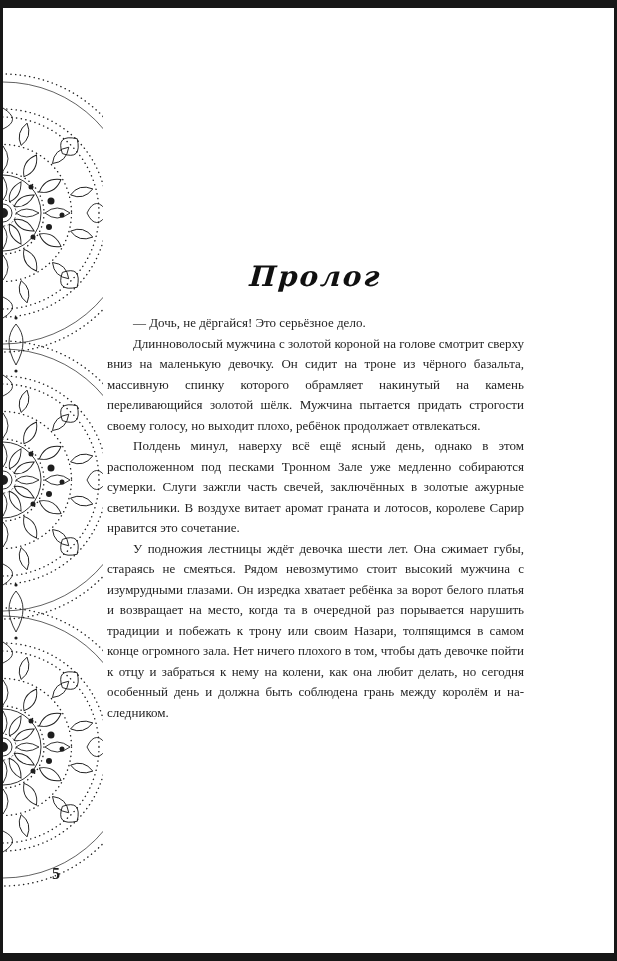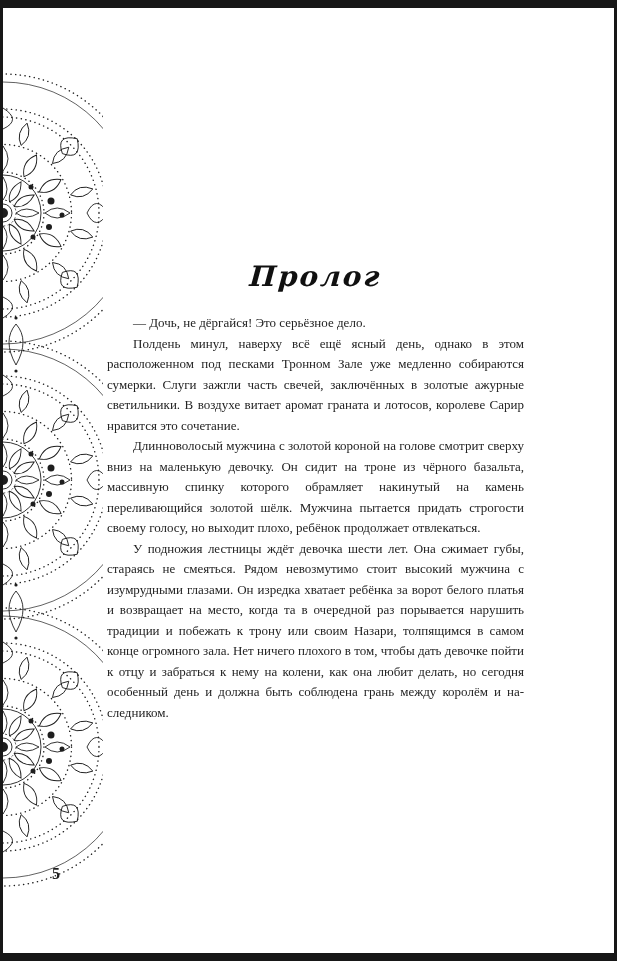--- a/index.html
+++ b/index.html
@@ -147,20 +147,20 @@
     <use href="#mandala" transform="translate(0,472)"></use>
     <use href="#mandala" transform="translate(0,739)"></use>
     <use href="#tear" transform="translate(13,338)"></use>
     <use href="#tear" transform="translate(13,605)"></use>
   </svg>
 
   <div class="heading">Пролог</div>
 
   <div class="body-text">
     <p>— Дочь, не дёргайся! Это серьёзное дело.</p>
+    <p>Длинноволосый мужчина с золотой короной на голове смотрит сверху вниз на маленькую девочку. Он сидит на троне из чёрного базальта, массивную спинку которого обрамляет накинутый на камень переливающийся золотой шёлк. Мужчина пытается придать строгости своему голосу, но выходит плохо, ребёнок продолжает отвлекаться.</p>
     <p>Полдень минул, наверху всё ещё ясный день, однако в этом расположенном под песками Трон­ном Зале уже медленно собираются сумерки. Слу­ги зажгли часть свечей, заключённых в золотые ажурные светильники. В воздухе витает аромат граната и лотосов, королеве Сарир нравится это сочетание.</p>
-    <p>Длинноволосый мужчина с золотой короной на голове смотрит сверху вниз на маленькую девочку. Он сидит на троне из чёрного базальта, массивную спинку которого обрамляет накинутый на камень переливающийся золотой шёлк. Мужчина пытается придать строгости своему голосу, но выходит плохо, ребёнок продолжает отвлекаться.</p>
     <p>У подножия лестницы ждёт девочка шести лет. Она сжимает губы, стараясь не смеяться. Рядом не­возмутимо стоит высокий мужчина с изумрудными глазами. Он изредка хватает ребёнка за ворот бело­го платья и возвращает на место, когда та в очеред­ной раз порывается нарушить традиции и побежать к трону или своим Назари, толпящимся в самом конце огромного зала. Нет ничего плохого в том, чтобы дать девочке пойти к отцу и забраться к нему на колени, как она любит делать, но сегодня особенный день и должна быть соблюдена грань между королём и на­следником.</p>
   </div>
 
   <div class="page-num">5</div>
 
 </div>
 
 </body></html>

